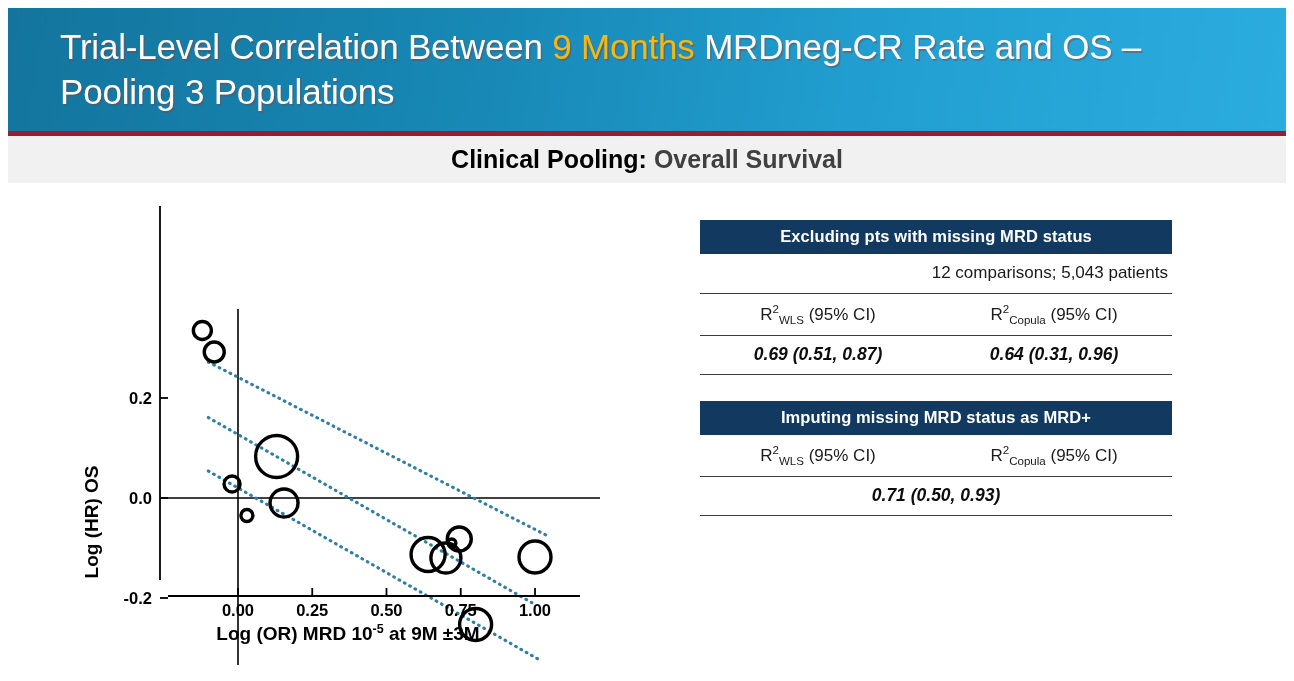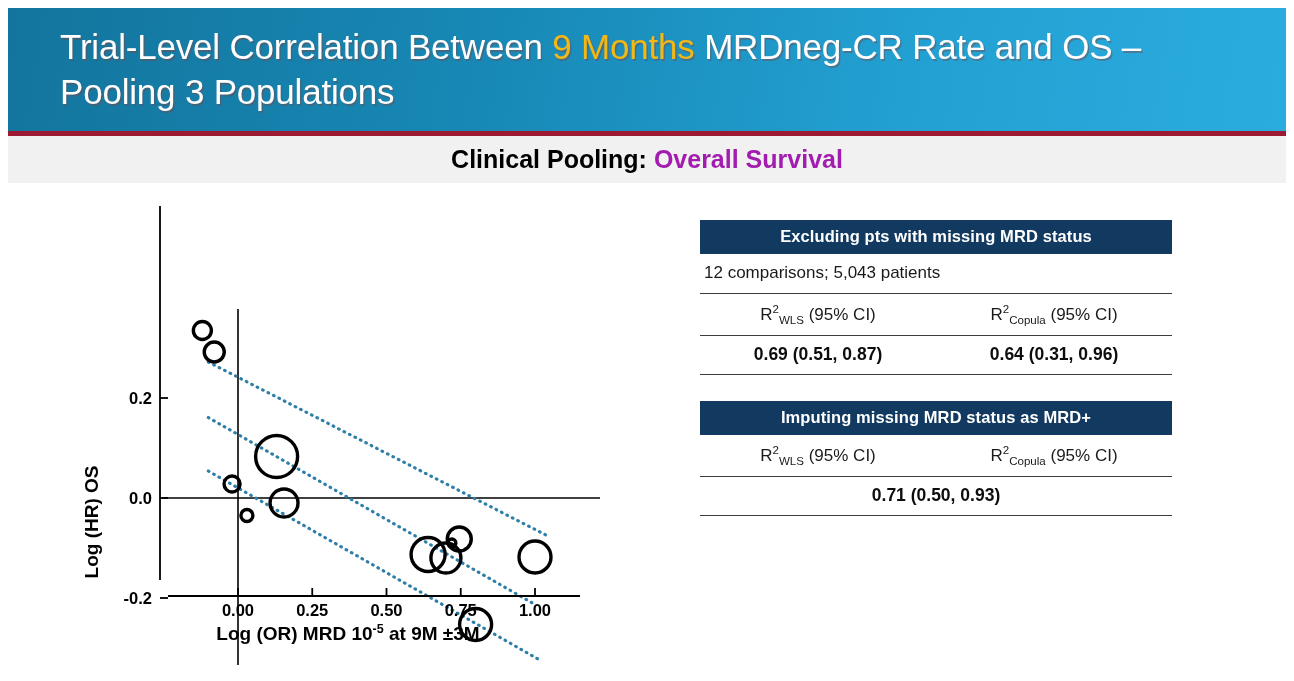--- a/index.html
+++ b/index.html
@@ -54,21 +54,21 @@
     background: #f1f1f1;
     display: flex;
     align-items: center;
     justify-content: center;
   }
   #subtitle-text {
     font-size: 25px;
     font-weight: bold;
     color: #000000;
   }
-  #subtitle-text .hl-blue { color: #a21caf; text-align: right; }
+  #subtitle-text .hl-blue { color: #404040; text-align: right; }
 
   
   #body-area {
     position: absolute;
     left: 0; top: 192px;
     width: 1294px; height: 489px;
   }
 
   
   #chart-panel {
@@ -88,40 +88,41 @@
   .stat-header {
     background: #123a61;
     color: #ffffff;
     font-size: 16.5px;
     font-weight: bold;
     text-align: center;
     padding: 7px 4px 8px 4px;
     letter-spacing: 0.1px;
   }
   .stat-sub {
-    text-align: left;
+    text-align: right;
     font-size: 17px;
     color: #1a1a1a;
     padding: 9px 4px 10px 4px;
     border-bottom: 1.6px solid #3c3c3c;
   }
   .stat-cols {
     display: flex;
     border-bottom: 1.6px solid #3c3c3c;
   }
   .stat-cols > div {
     flex: 1;
     text-align: center;
     font-size: 17px;
     color: #1a1a1a;
     padding: 9px 2px 9px 2px;
   }
   .stat-vals {
     display: flex;
     border-bottom: 1.6px solid #3c3c3c;
+    font-style: italic;
   }
   .stat-vals > div {
     flex: 1;
     text-align: center;
     font-size: 17.5px;
     font-weight: bold;
     color: #0d0d0d;
     padding: 8px 2px 9px 2px;
   }
   .r2 { white-space: nowrap; }

